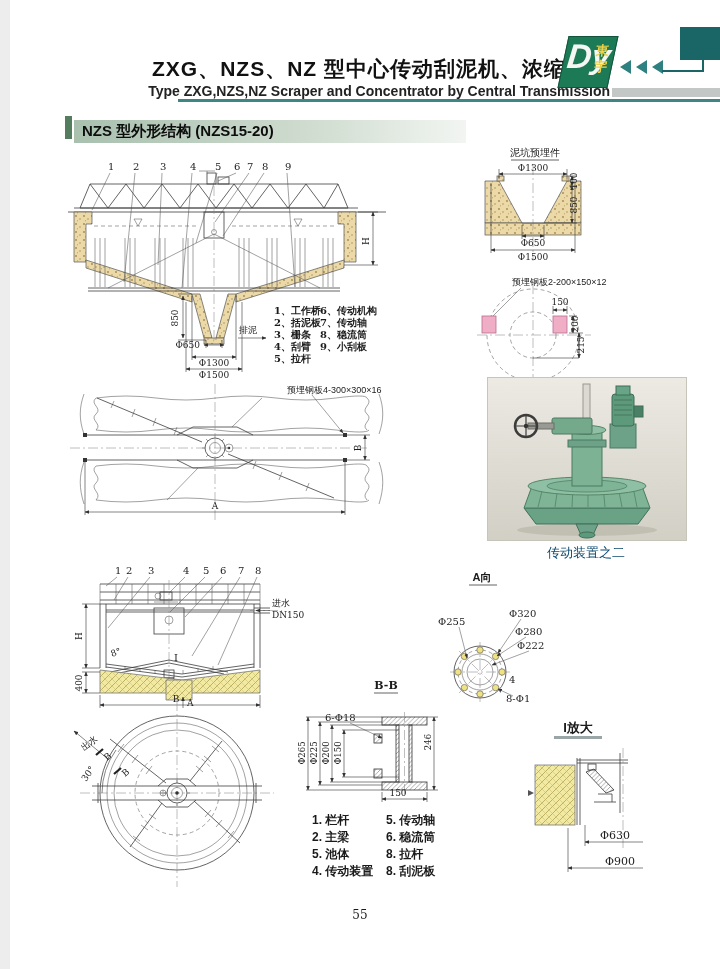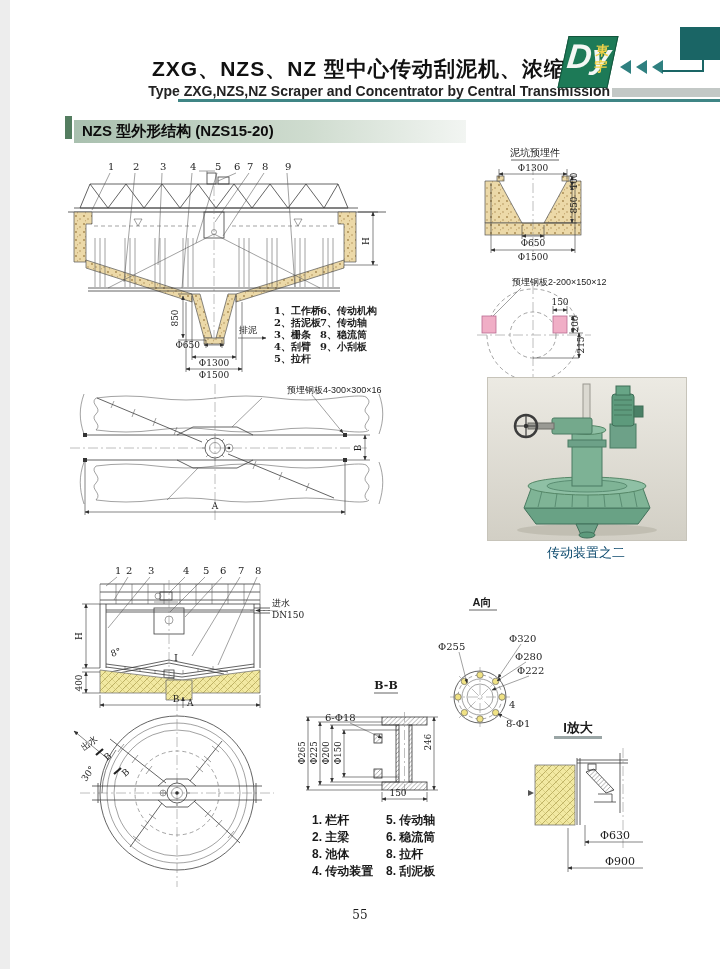--- a/index.html
+++ b/index.html
@@ -352,21 +352,21 @@
     <text class="t9" x="12" y="123" transform="rotate(-90 12 123)" text-anchor="middle">400</text>
     <path class="dim" d="M30,135V148M190,135V148"></path>
     <path class="dim" d="M30,145H190" marker-start="url(#ah)" marker-end="url(#ah)"></path>
     <text class="t9" x="106" y="142" text-anchor="middle">B</text>
     <path class="dim" d="M113,148V137" marker-end="url(#ah)"></path>
     <text class="t9" x="117" y="146">A</text>
   </g>
 </svg>
 </div>
 
-<div class="abs" style="left:425px;top:590px">
+<div class="abs" style="left:425px;top:565px">
 <svg width="150" height="145" viewBox="0 0 150 145">
   <text class="t11 cn bold" x="57" y="16" text-anchor="middle">A向</text>
   <path class="ln" d="M44,20H72"></path>
   <g>
     <circle class="ln" cx="55" cy="107" r="26"></circle>
     <circle class="dsh" cx="55" cy="107" r="22"></circle>
     <circle class="th" cx="55" cy="107" r="18"></circle>
     <circle class="th" cx="55" cy="107" r="13"></circle>
     <path class="cl" d="M25,107H85M55,77V137M34,86L76,128M76,86L34,128"></path>
     <g fill="#f0e284" stroke="#555" stroke-width=".6">
@@ -498,21 +498,21 @@
 <div class="abs legend cn">
   <div class="legend-row">
       <span>1. 栏杆</span>
       <span>5. 传动轴</span>
     </div>
   <div class="legend-row">
       <span>2. 主梁</span>
       <span>6. 稳流筒</span>
     </div>
   <div class="legend-row">
-      <span>8. 池体</span>
+      <span>5. 池体</span>
       <span>8. 拉杆</span>
     </div>
   <div class="legend-row">
       <span>4. 传动装置</span>
       <span>8. 刮泥板</span>
     </div>
 </div>
 
 <div class="abs page-num">55</div>
 

